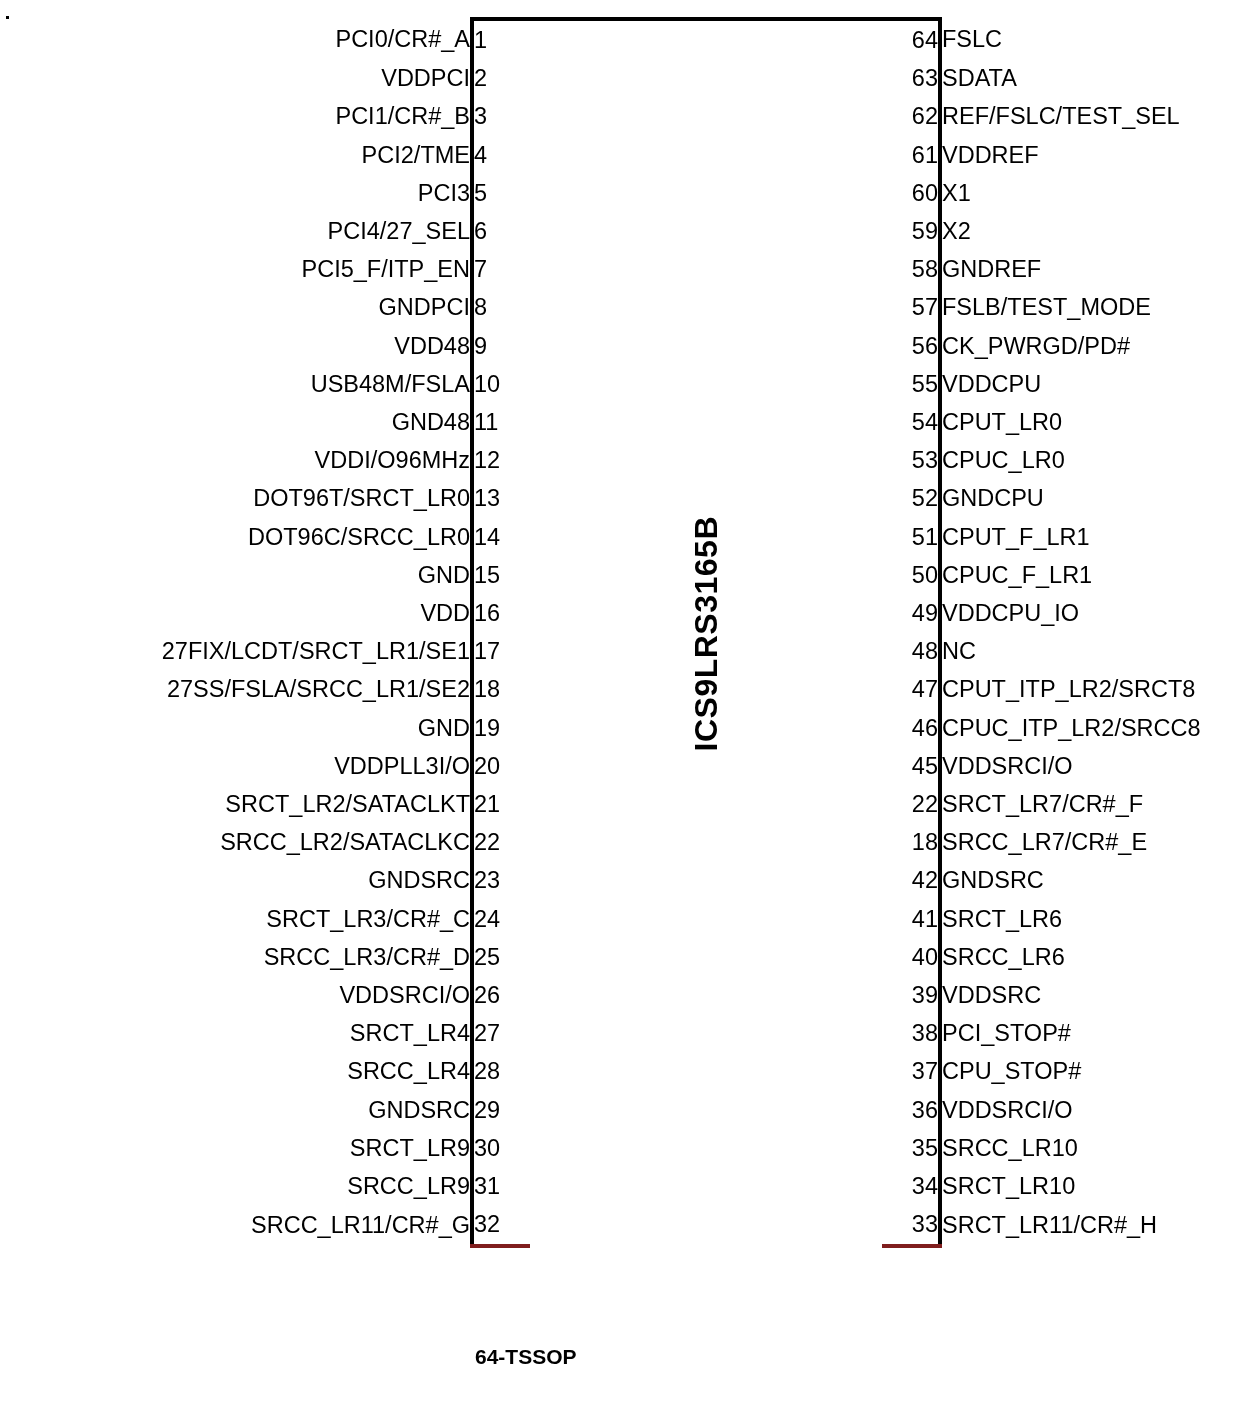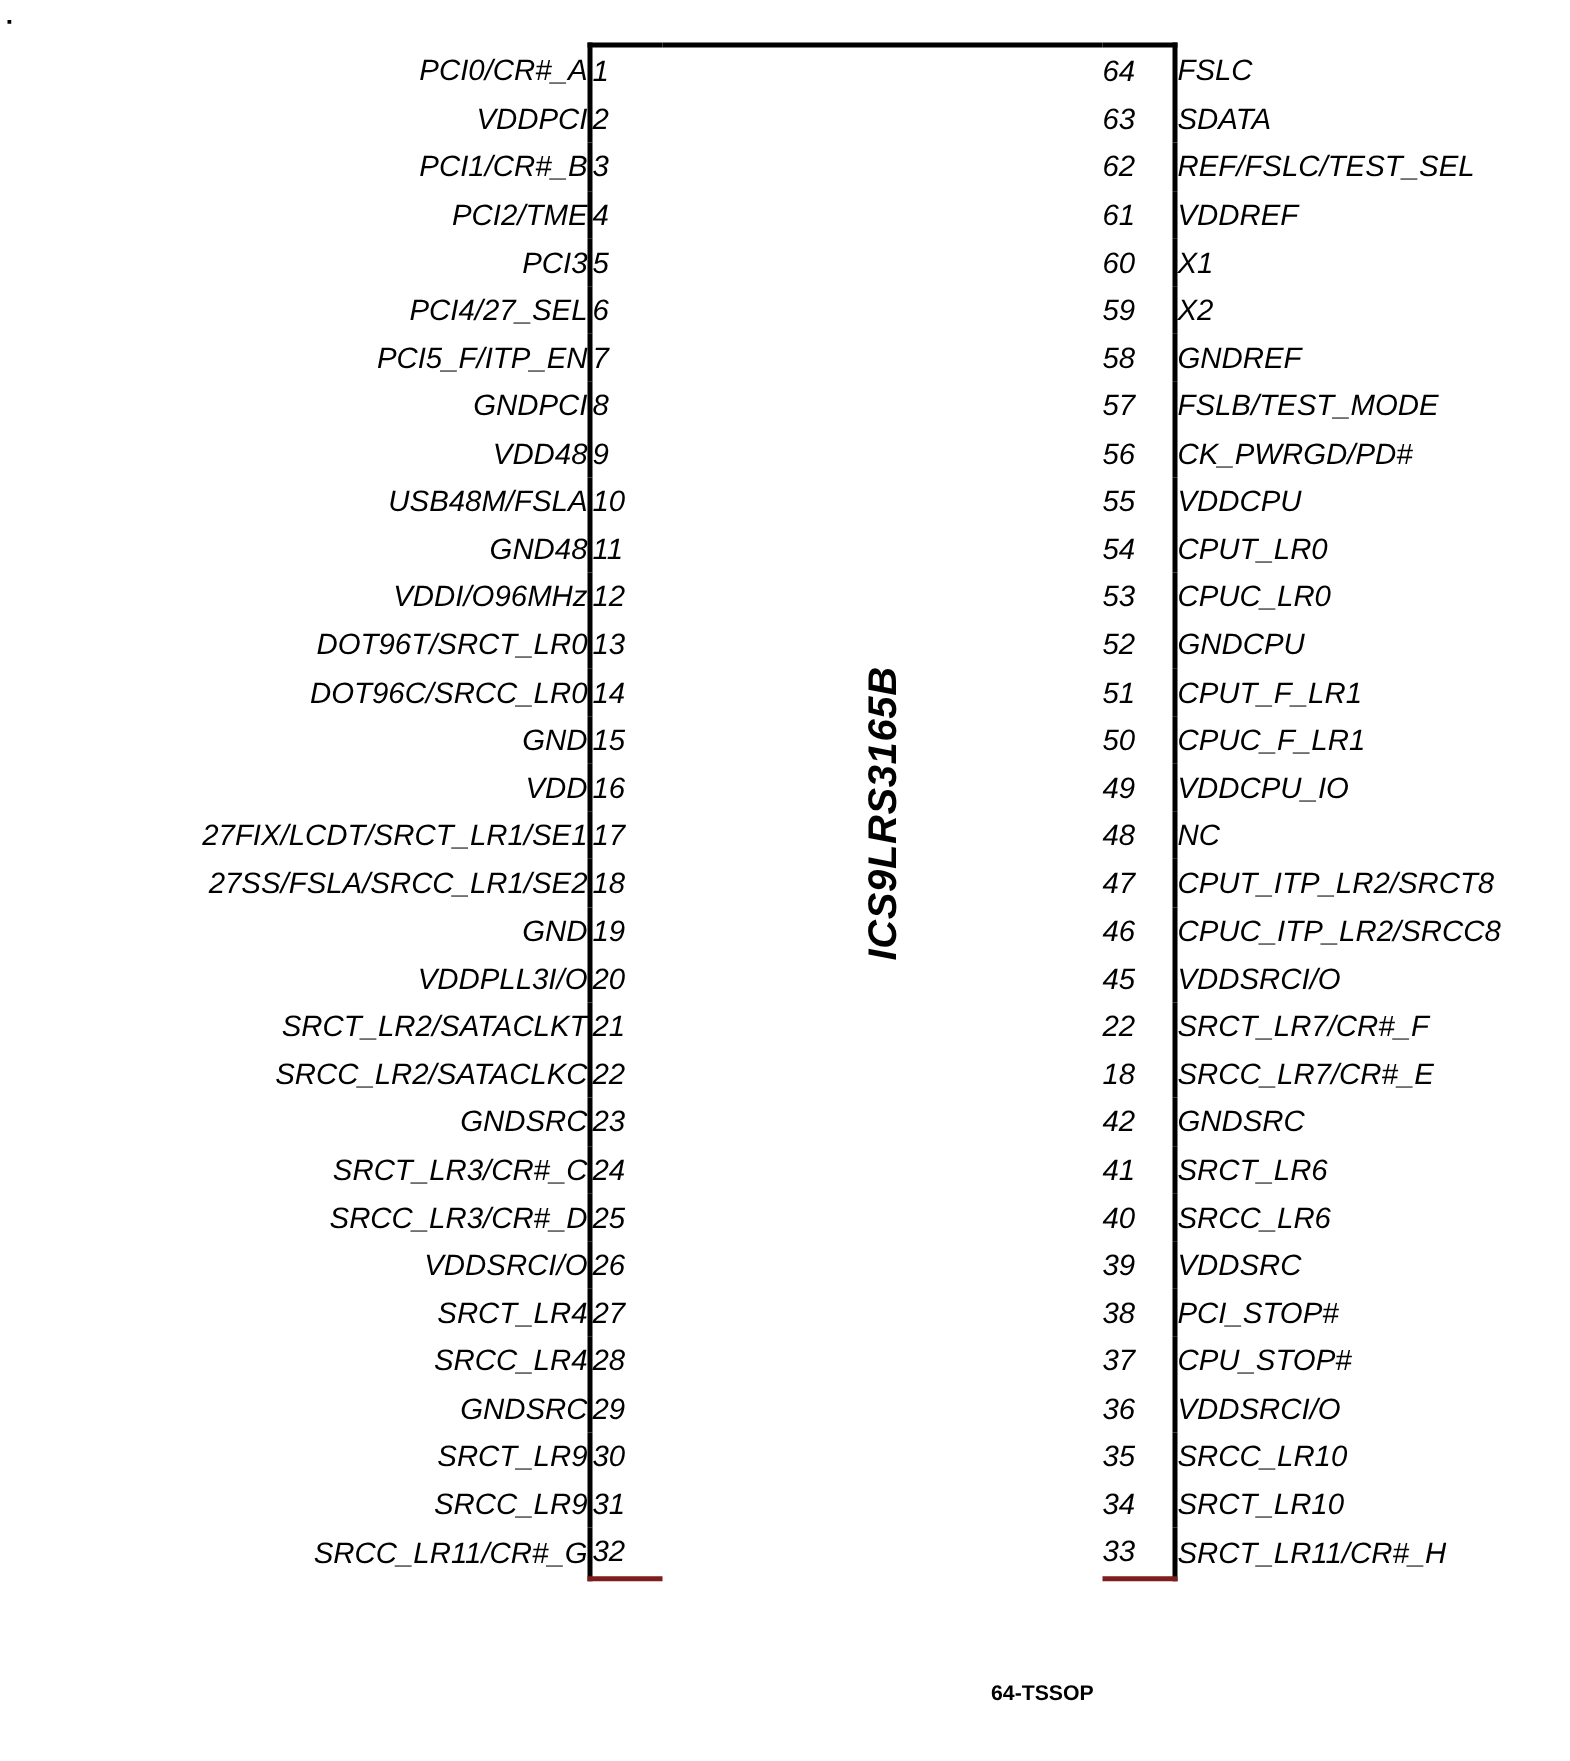--- a/index.html
+++ b/index.html
@@ -24,23 +24,22 @@
     position: absolute;
     left: 6px;
     top: 16px;
     width: 3px;
     height: 3px;
     background: #000;
   }
   .pinout-wrap {
     position: absolute;
     left: 0;
-    top: 34px;
+    top: 17px;
     width: 997px;
-    font-style: italic;
   }
   table.pinout {
     border-collapse: collapse;
     width: 1256px;
     table-layout: fixed;
   }
   table.pinout td {
     padding: 0;
     font-size: 23.5px;
     line-height: 38.2px;
@@ -59,20 +58,21 @@
     padding-left: 6px;
     border-left: 4px solid #000;
   }
   td.body {
     width: 352px;
     text-align: center;
     position: relative;
   }
   td.rnum {
     width: 56px;
+    text-align: right;
     padding-right: 5px;
     border-right: 4px solid #000;
     margin-top: 48px;
   }
   td.rname {
     text-align: left;
     padding-left: 6px;
   }
   tr.first td.lnum, tr.first td.rnum, tr.first td.body {
     border-top: 4px solid #000;
@@ -96,22 +96,22 @@
     transform: rotate(180deg);
     font-size: 32px;
     font-weight: bold;
     letter-spacing: 0.5px;
   }
   .package {
     position: absolute;
     left: 475px;
     width: 400px;
     top: 1345px;
-    text-align: right;
-    font-size: 17px;
+    text-align: left;
+    font-size: 21px;
     font-weight: bold;
   }
 </style>
 </head>
 <body>
 
 <div id="diagram">
 
   <div class="dot"></div>
 

